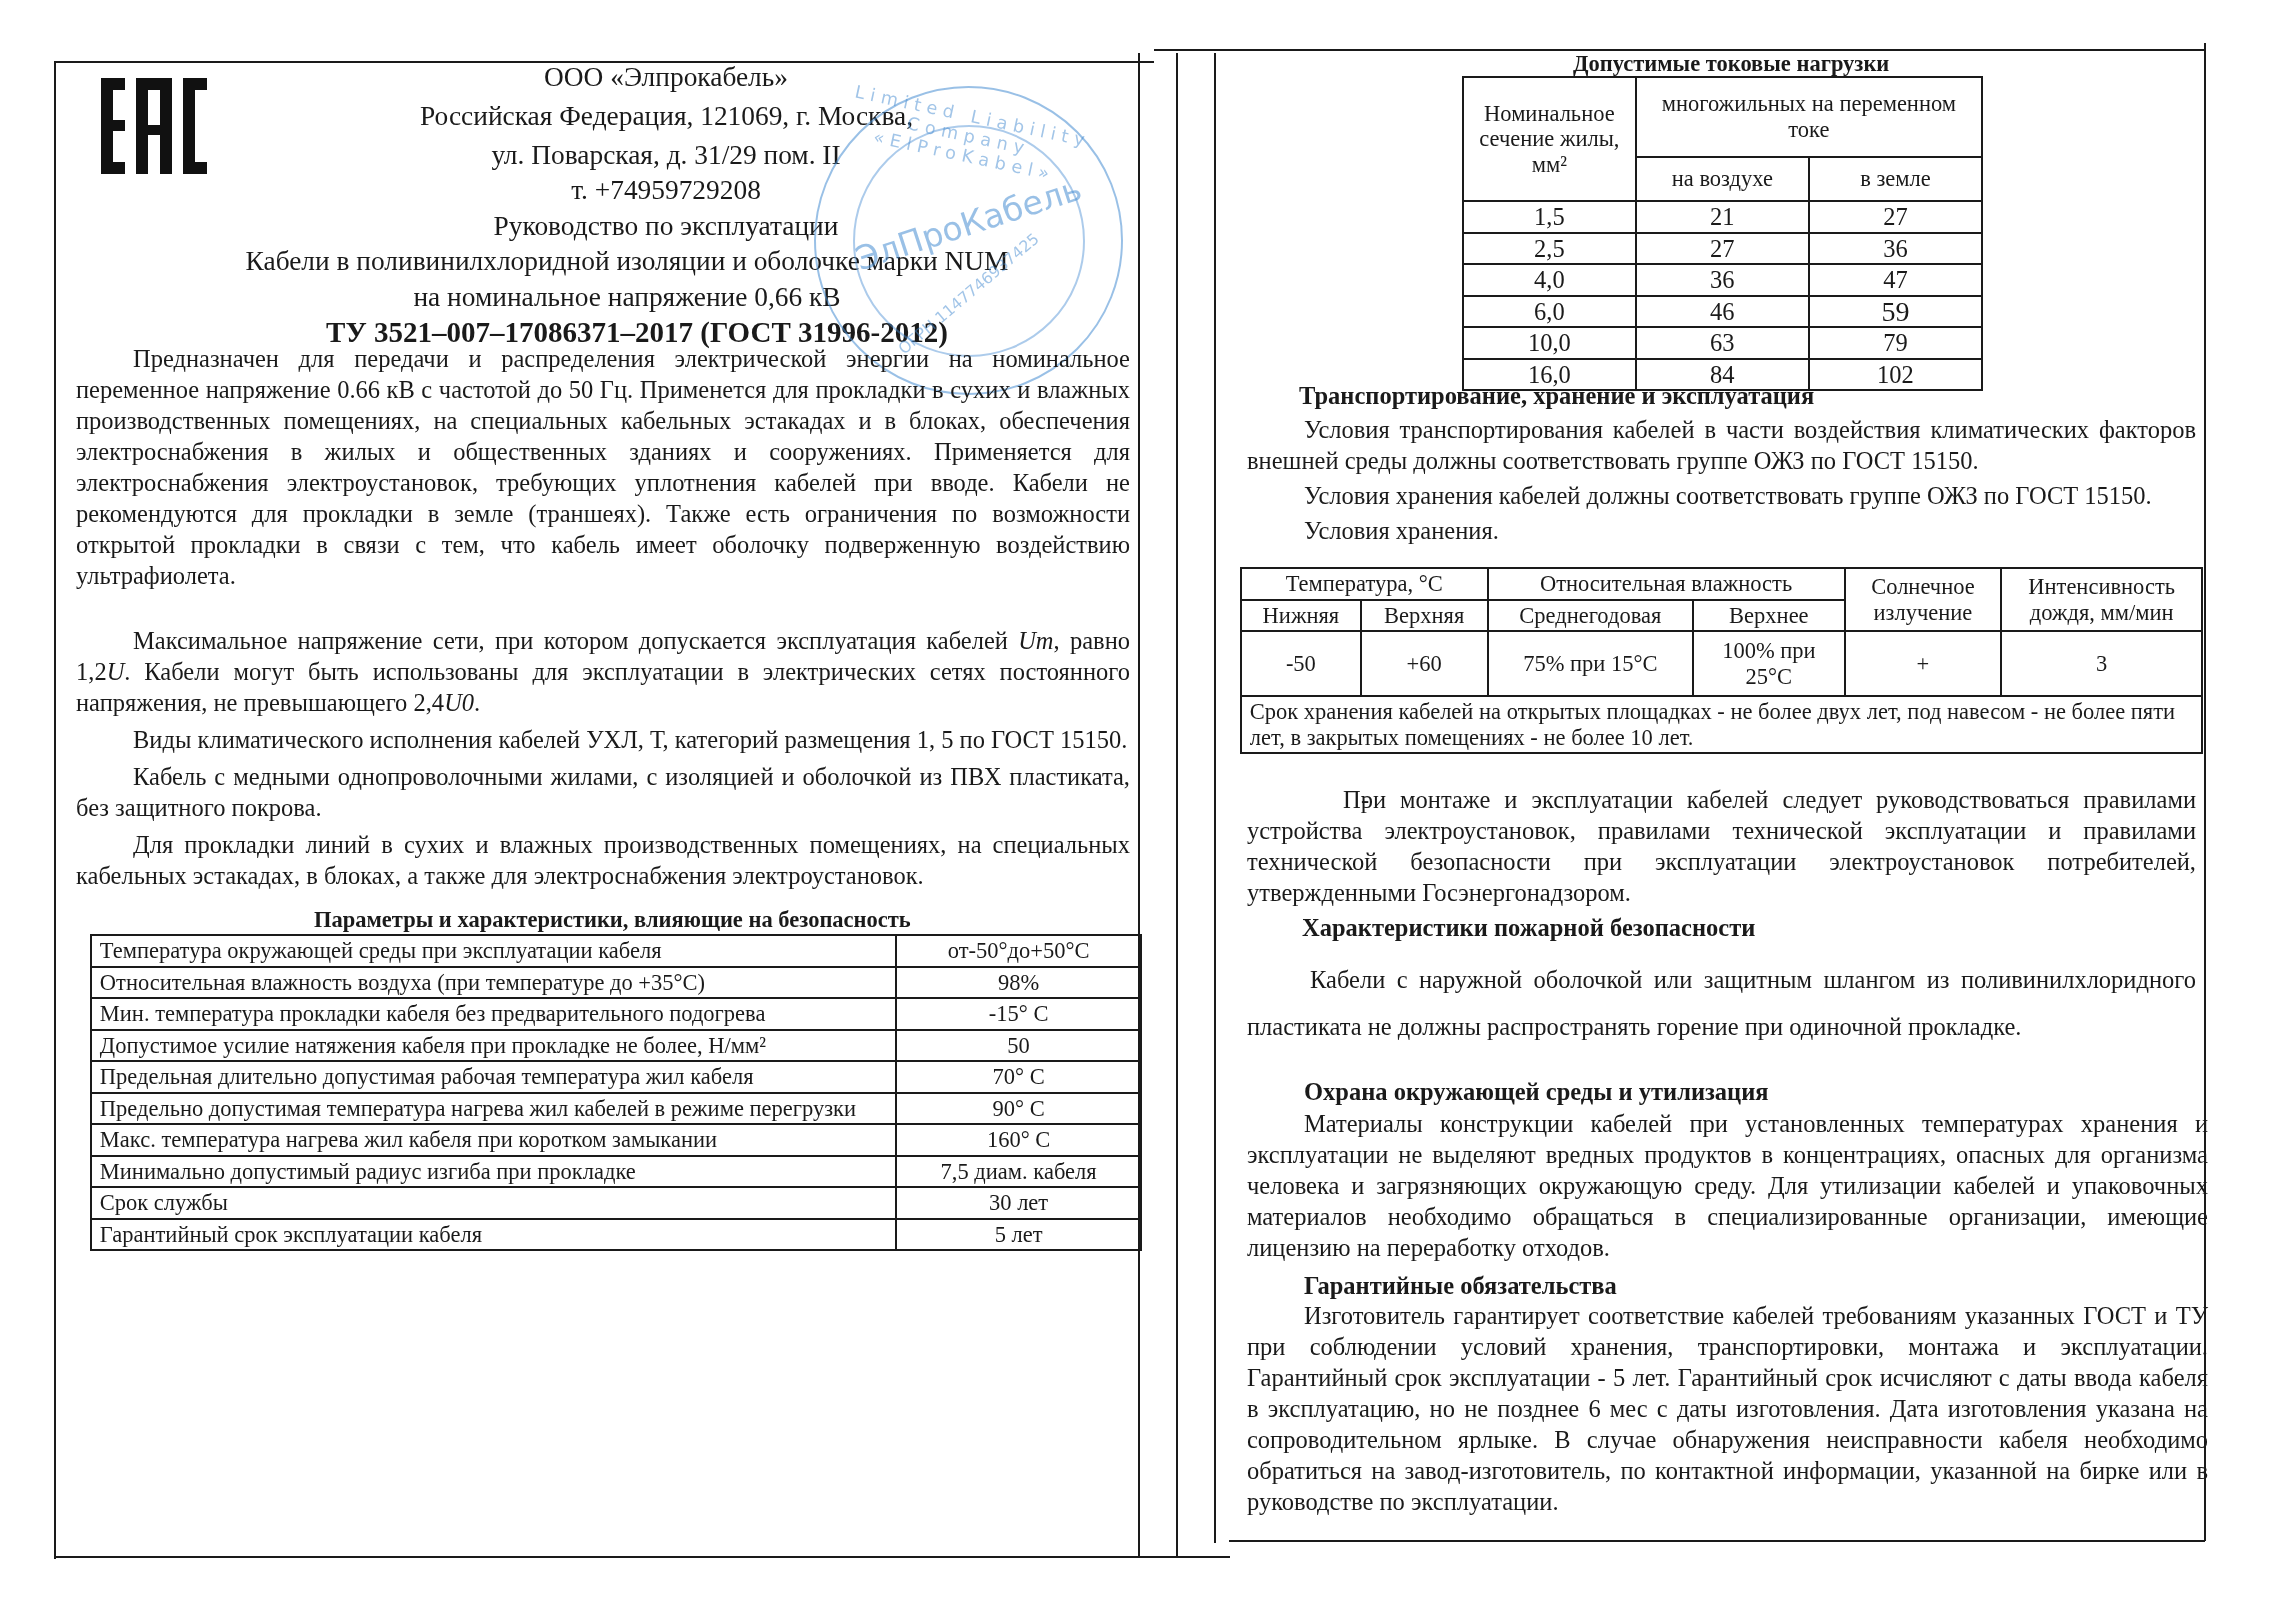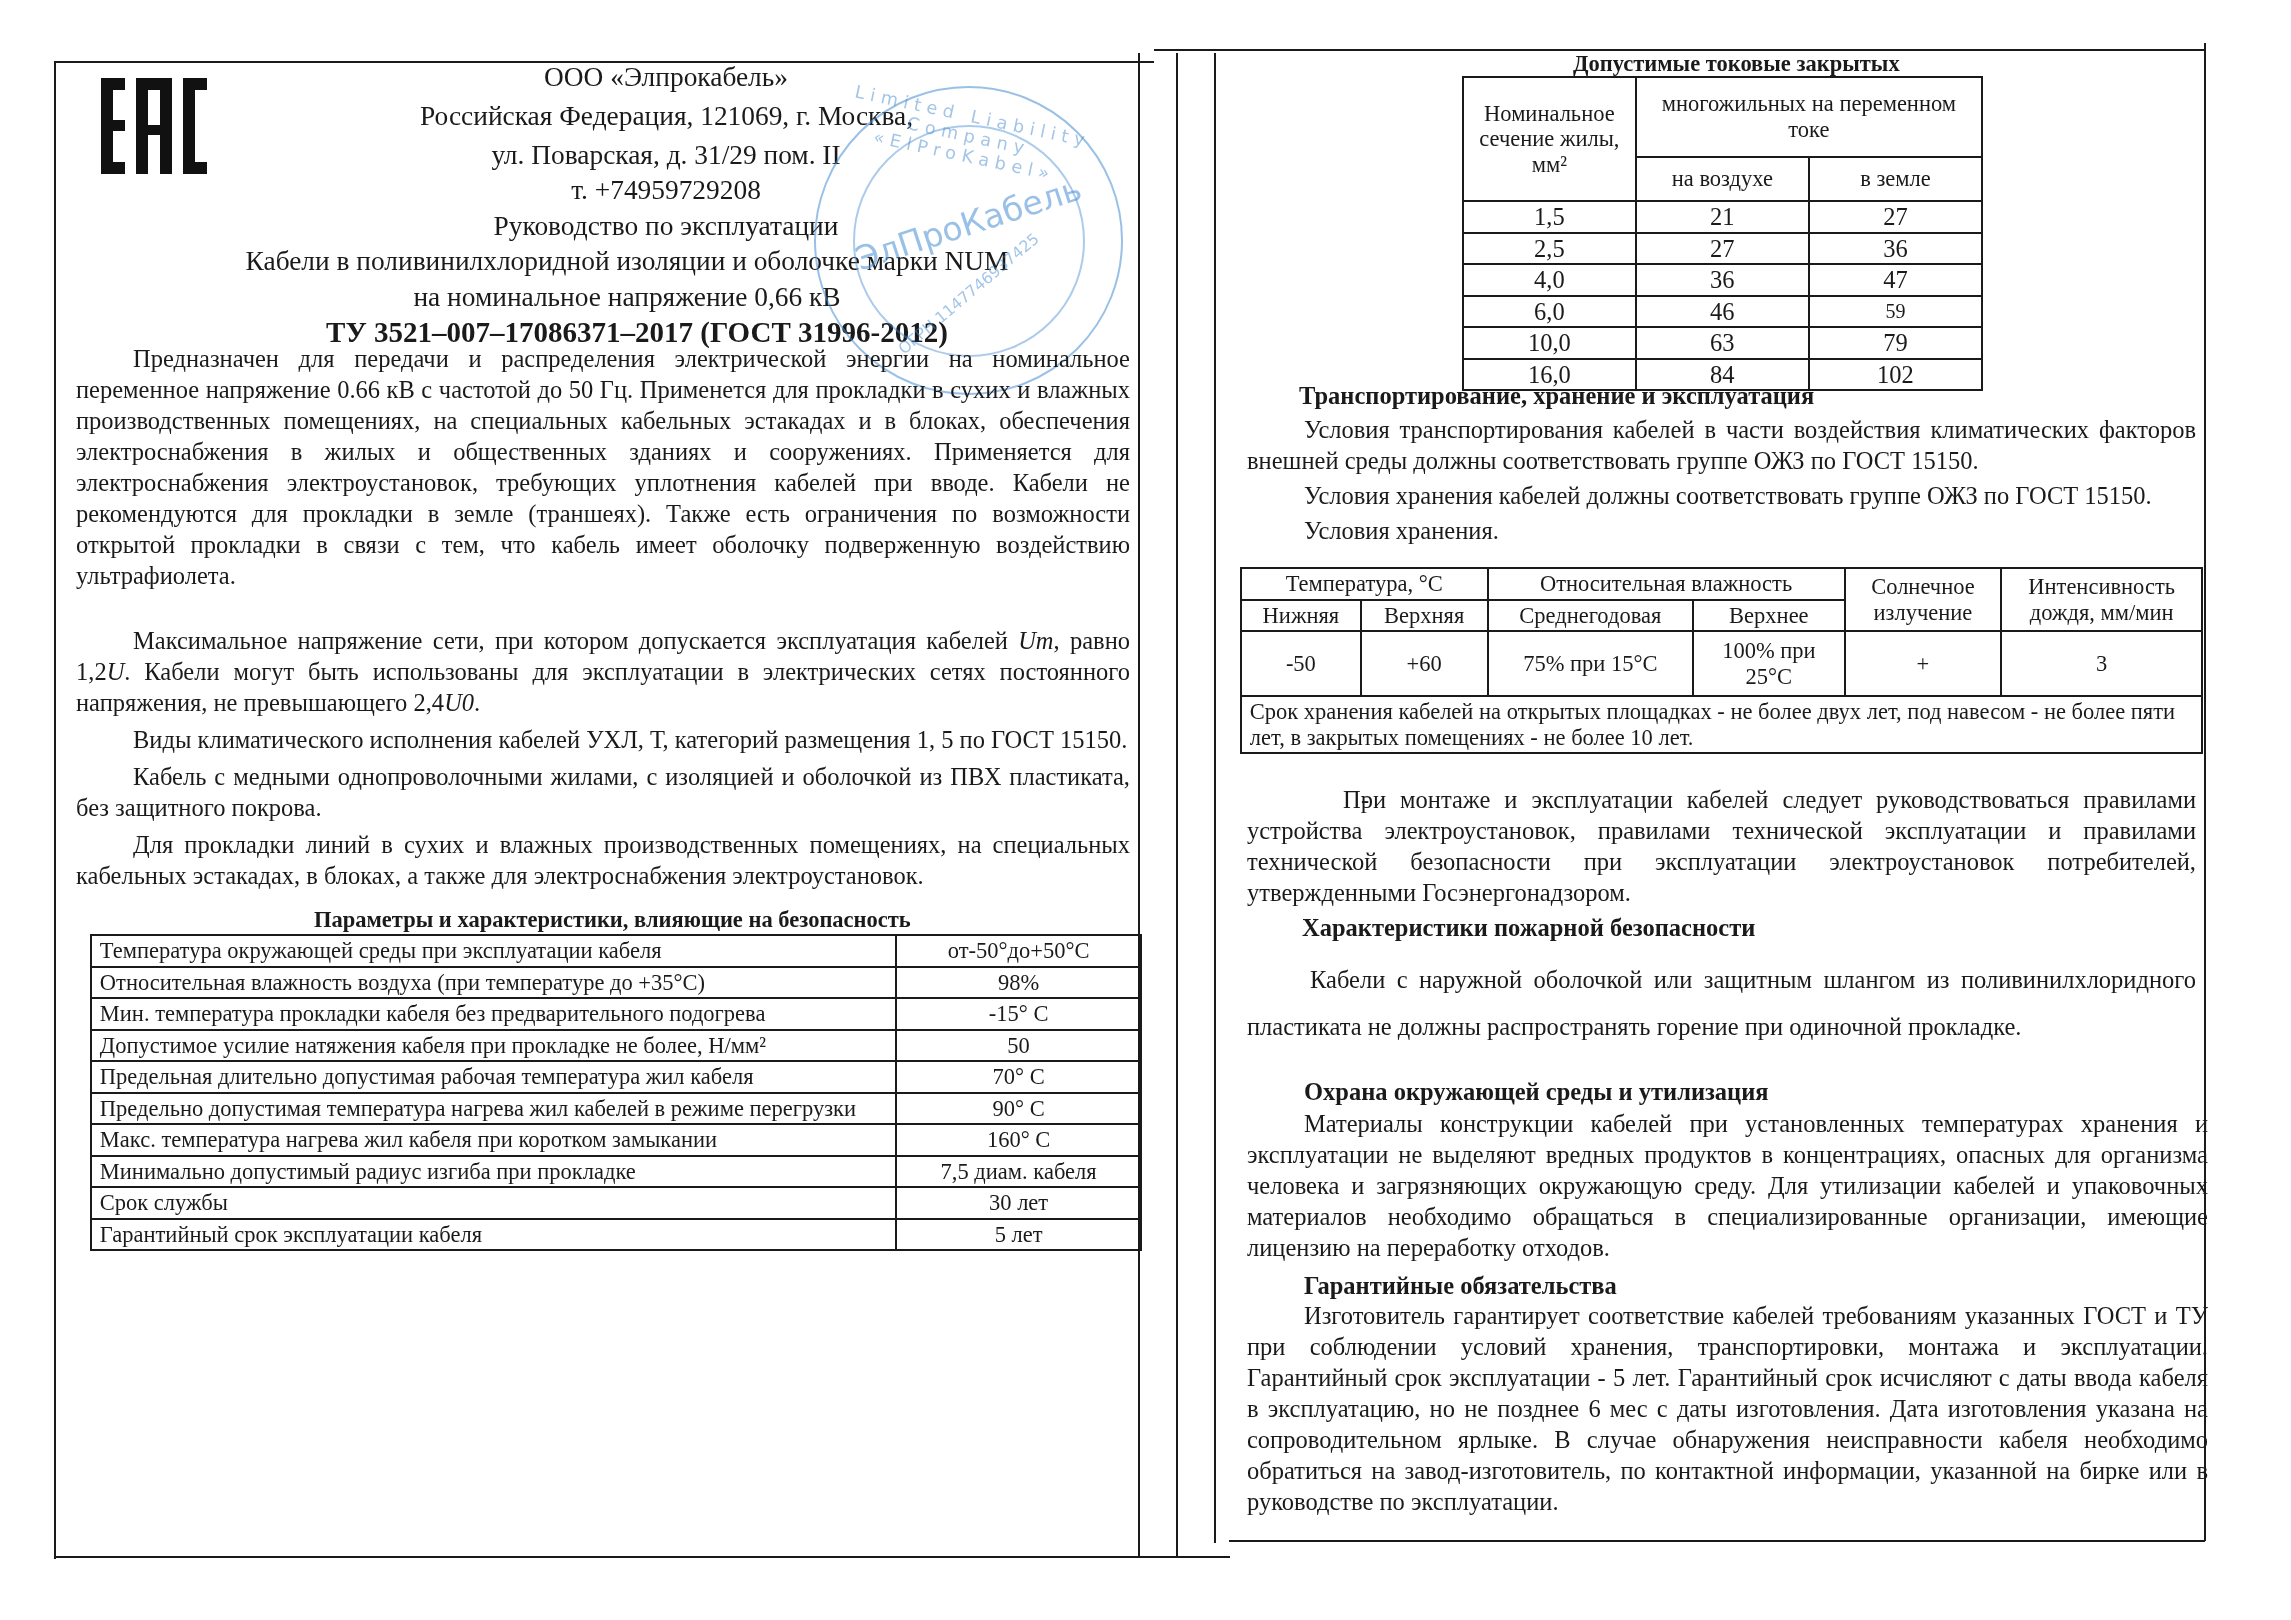--- a/index.html
+++ b/index.html
@@ -139,21 +139,21 @@
         <td>Срок службы</td>
         <td class="val">30 лет</td>
       </tr>
       <tr>
         <td>Гарантийный срок эксплуатации кабеля</td>
         <td class="val">5 лет</td>
       </tr>
     </tbody>
 </table>
 
-<div class="cap" style="left:1573px; top:51px;">Допустимые токовые закрытых</div>
+<div class="cap" style="left:1573px; top:51px;">Допустимые токовые нагрузки</div>
 <table class="t-cur" style="left:1462px; top:76px; width:521px;">
   <colgroup>
       <col style="width:173px">
       <col style="width:174px">
       <col style="width:174px">
     </colgroup>
   <thead>
     <tr>
       <th rowspan="2" style="height:118px;">Номинальное сечение жилы, мм²</th>
       <th colspan="2">многожильных на переменном токе</th>
@@ -175,21 +175,21 @@
         <td style="font-size: 24.5px;">36</td>
       </tr>
       <tr>
         <td style="font-size: 24.5px;">4,0</td>
         <td style="font-size: 24.5px;">36</td>
         <td style="font-size: 24.5px; text-align: center;">47</td>
       </tr>
       <tr>
         <td style="font-size: 24.5px;">6,0</td>
         <td style="font-size: 24.5px;">46</td>
-        <td style="font-size: 20px;">59</td>
+        <td style="font-size: 28px;">59</td>
       </tr>
       <tr>
         <td style="font-size: 24.5px;">10,0</td>
         <td style="font-size: 24.5px;">63</td>
         <td style="font-size: 24.5px;">79</td>
       </tr>
       <tr>
         <td style="font-size: 24.5px;">16,0</td>
         <td style="font-size: 24.5px;">84</td>
         <td style="font-size: 24.5px;">102</td>

